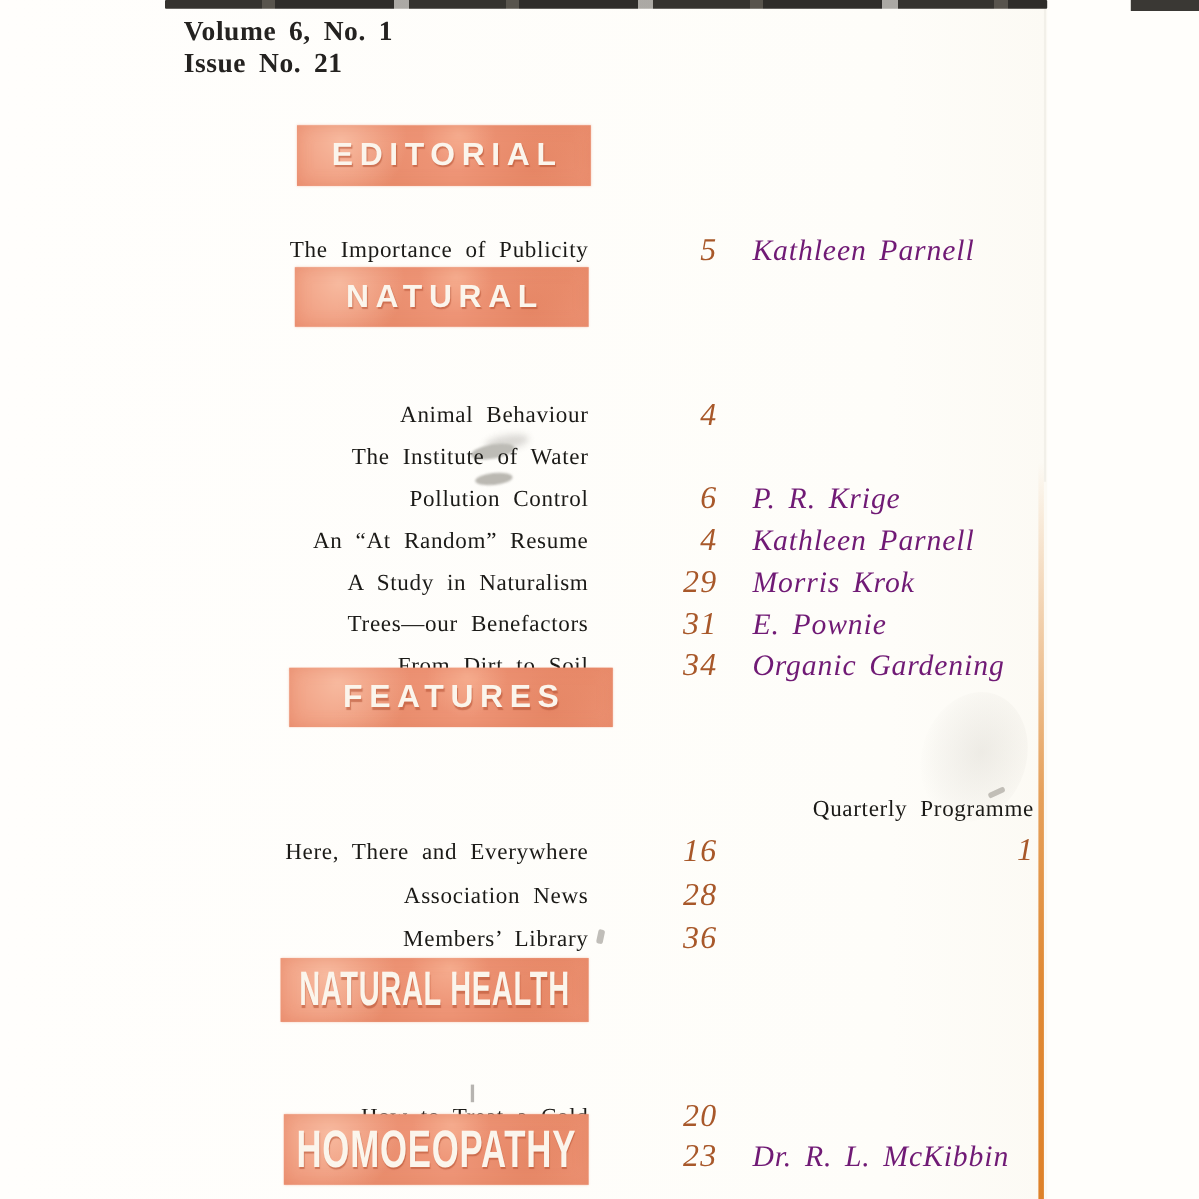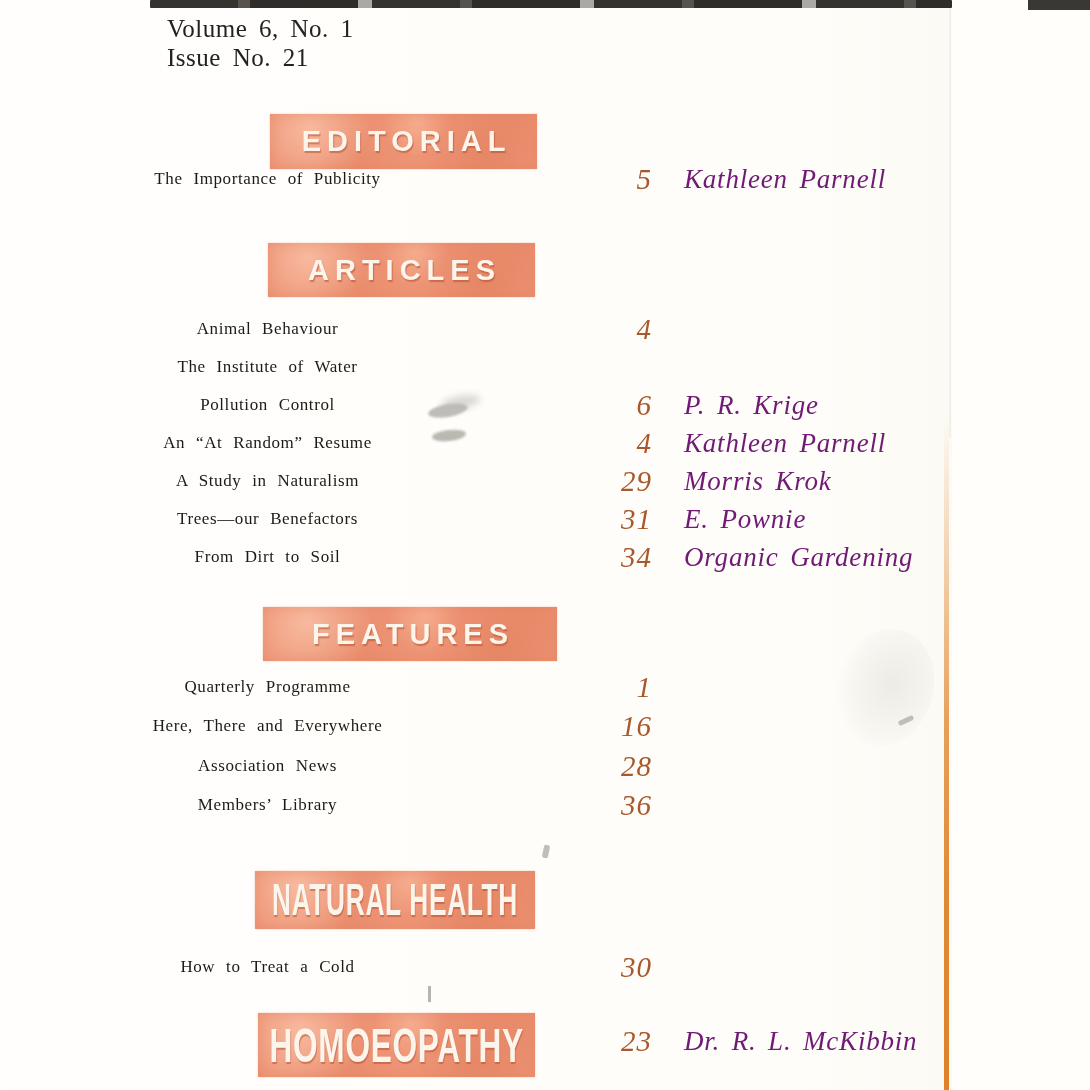--- a/index.html
+++ b/index.html
@@ -27,21 +27,21 @@
   .smudge-tick { position:absolute; left:898px; top:718px; width:16px; height:5px; background:rgba(95,90,80,0.35); transform:rotate(-25deg); border-radius:2px; }
   .smudge-pollution { position:absolute; left:428px; top:404px; width:40px; height:13px; border-radius:50%;
     background:rgba(110,108,100,0.45); transform:rotate(-10deg);
     box-shadow:14px -6px 6px rgba(110,108,100,0.25); filter:blur(1px); }
   .smudge-random { position:absolute; left:432px; top:430px; width:34px; height:11px; border-radius:50%;
     background:rgba(120,115,105,0.5); transform:rotate(-6deg); filter:blur(1px); }
   .mark-library { position:absolute; left:543px; top:845px; width:6px; height:13px; background:rgba(100,95,88,0.4); transform:rotate(12deg); border-radius:2px; }
   .mark-homoeo { position:absolute; left:428px; top:986px; width:3px; height:16px; background:rgba(95,92,86,0.45); }
 
   
-  .masthead { position:absolute; left:167px; top:14px; font-weight:normal; font-size:25px; line-height:29px;
+  .masthead { position:absolute; left:167px; top:14px; font-weight:bold; font-size:25px; line-height:29px;
     letter-spacing:0.5px; word-spacing:5px; color:#242220; }
 
   
   .badge { position:absolute; display:flex; align-items:center; justify-content:center;
     background-color:#ee9577;
     background-image:
       radial-gradient(circle at 15% 25%, rgba(255,216,192,0.55) 0, transparent 26%),
       radial-gradient(circle at 80% 70%, rgba(222,121,85,0.5) 0, transparent 30%),
       radial-gradient(circle at 55% 15%, rgba(255,202,172,0.45) 0, transparent 22%),
       radial-gradient(circle at 33% 82%, rgba(226,130,95,0.4) 0, transparent 28%),
@@ -49,22 +49,22 @@
     box-shadow:0 0 2px rgba(238,149,119,0.5), inset 0 0 14px rgba(222,118,82,0.35);
     color:#fbf5ec; font-family:"Liberation Sans","DejaVu Sans",sans-serif; font-weight:bold; }
   .badge .lbl { text-shadow:1px 2px 1px rgba(178,79,48,0.55); white-space:nowrap; }
   .badge.spaced .lbl { font-size:29px; letter-spacing:6px; padding-left:6px; }
   .badge.cond .lbl { letter-spacing:1px; }
   .badge.cond-nh .lbl { font-size:44px; transform:scaleX(0.60); }
   .badge.cond-hm .lbl { font-size:48px; transform:scaleX(0.66); }
 
   
   .row { position:absolute; left:0; display:flex; align-items:flex-end; width:940px; }
-  .t { width:535px; text-align:center; font-size:17px; line-height:38px;
-    letter-spacing:0.6px; word-spacing:6px; color:#1b1a17; }
+  .t { width:535px; text-align:right; font-size:21px; line-height:38px;
+    letter-spacing:0.6px; word-spacing:6px; color:#1b1a17;margin-top:48px; }
   .p { width:117px; text-align:right; font-style:italic; font-size:29px; line-height:38px;
     letter-spacing:1px; color:#a8582a; }
   .a { padding-left:32px; font-style:italic; font-size:27px; line-height:38px;
     letter-spacing:0.8px; word-spacing:4px; color:#701a75; white-space:nowrap; }
 </style>
 </head>
 <body>
 
 <div class="page">
   <div class="scan-area"></div>
@@ -88,21 +88,21 @@
   <div class="badge spaced" style="left:270px; top:95px; width:267px; height:55px;margin-top:19px;">
     <span class="lbl">EDITORIAL</span>
   </div>
   <div class="row" style="top:160px;">
     <div class="t"><span>The Importance of Publicity</span></div>
     <div class="p">5</div>
     <div class="a">Kathleen Parnell</div>
   </div>
 
   <div class="badge spaced" style="left:268px; top:243px; width:267px; height:54px;">
-    <span class="lbl">ARTICLES</span>
+    <span class="lbl">NATURAL</span>
   </div>
   <div class="row" style="top:310px;">
     <div class="t"><span>Animal Behaviour</span></div>
     <div class="p">4</div>
     <div class="a"></div>
   </div>
   <div class="row" style="top:348px;">
     <div class="t">
       <div>The Institute of Water</div>
       <div>Pollution Control</div>
@@ -127,21 +127,21 @@
   </div>
   <div class="row" style="top:538px;">
     <div class="t"><span>From Dirt to Soil</span></div>
     <div class="p">34</div>
     <div class="a">Organic Gardening</div>
   </div>
 
   <div class="badge spaced" style="left:263px; top:607px; width:294px; height:54px;">
     <span class="lbl">FEATURES</span>
   </div>
-  <div class="row" style="top:668px;">
+  <div class="row" style="top:668px;flex-direction:column;">
     <div class="t"><span>Quarterly Programme</span></div>
     <div class="p">1</div>
     <div class="a"></div>
   </div>
   <div class="row" style="top:707px;">
     <div class="t"><span>Here, There and Everywhere</span></div>
     <div class="p">16</div>
     <div class="a"></div>
   </div>
   <div class="row" style="top:747px;">
@@ -153,21 +153,21 @@
     <div class="t"><span>Members’ Library</span></div>
     <div class="p">36</div>
     <div class="a"></div>
   </div>
 
   <div class="badge cond cond-nh" style="left:255px; top:871px; width:280px; height:58px;">
     <span class="lbl">NATURAL HEALTH</span>
   </div>
   <div class="row" style="top:948px;">
     <div class="t"><span>How to Treat a Cold</span></div>
-    <div class="p">30</div>
+    <div class="p">20</div>
     <div class="a"></div>
   </div>
 
   <div class="badge cond cond-hm" style="left:258px; top:1013px; width:277px; height:64px;">
     <span class="lbl">HOMOEOPATHY</span>
   </div>
   <div class="row" style="top:1022px;">
     <div class="t"><span></span></div>
     <div class="p">23</div>
     <div class="a">Dr. R. L. McKibbin</div>

